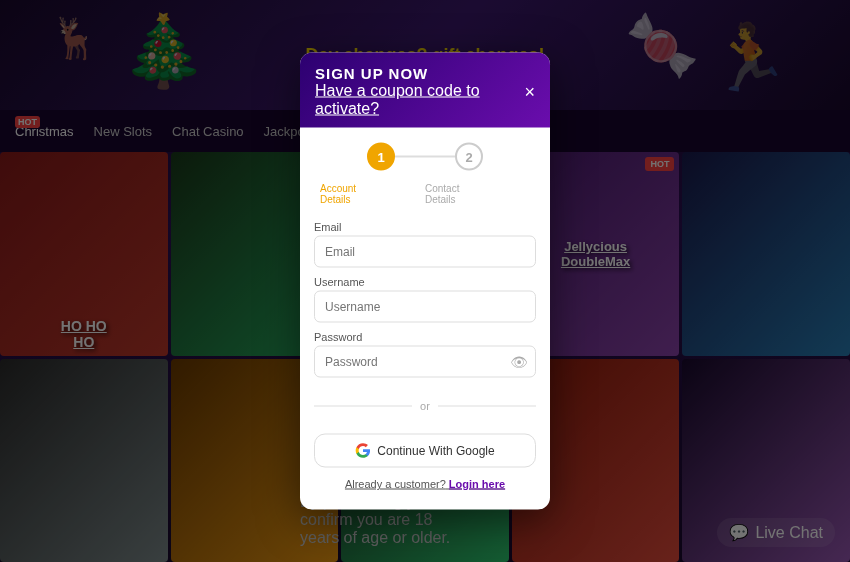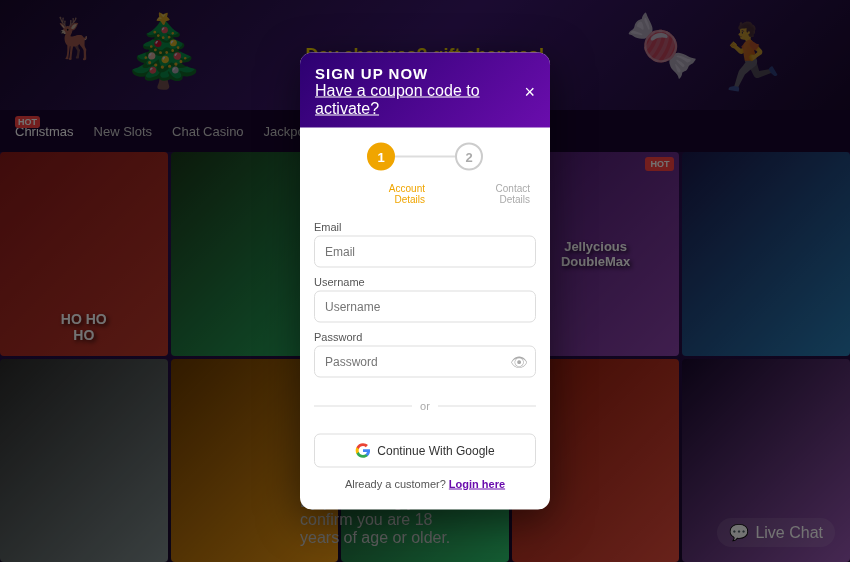--- a/index.html
+++ b/index.html
@@ -99,20 +99,21 @@
     .tile-9 { background: linear-gradient(135deg, #8e1a0a, #e74c3c); }
     .tile-10 { background: linear-gradient(135deg, #1a0a2e, #9b59b6); }
 
     .game-label {
       color: #fff;
       font-size: 14px;
       font-weight: bold;
       text-shadow: 2px 2px 4px rgba(0,0,0,0.8);
       text-align: center;
       padding: 5px;
+      text-decoration: underline;
     }
     .hot-badge-tile {
       position: absolute;
       top: 5px; right: 5px;
       background: #ff4444;
       color: #fff;
       font-size: 9px;
       padding: 2px 5px;
       border-radius: 3px;
       font-weight: bold;
@@ -209,21 +210,21 @@
       background: #ddd;
       max-width: 60px;
     }
     .step-labels {
       display: flex;
       justify-content: space-between;
       padding: 2px 20px 8px;
       gap: 0;
     }
     .step-label-item {
-      text-align: right;
+      text-align: left;
       font-size: 10px;
       color: #f0a500;
       flex: 1;
     }
     .step-label-item.inactive {
       color: #aaa;
     }
 
     
     .form-area {
@@ -296,39 +297,40 @@
       background: #ddd;
     }
 
     
     .google-btn {
       width: 100%;
       padding: 8px;
       background: #fff;
       color: #333;
       border: 1px solid #ddd;
-      border-radius: 6px;
+      border-radius: 11px;
       font-size: 12px;
       cursor: pointer;
       display: flex;
       align-items: center;
       justify-content: center;
       gap: 6px;
     }
     .google-icon {
       width: 16px;
       height: 16px;
     }
 
     
     .login-area {
       text-align: center;
       margin-top: 10px;
       font-size: 11px;
       color: #555;
+      text-decoration: underline;
     }
     .login-link {
       color: #6a0dad;
       text-decoration: underline;
       cursor: pointer;
       font-weight: bold;
     }
 
     
     .live-chat {
@@ -422,21 +424,21 @@
   </div>
   <div class="nav-item">
     <span>Chat Casino</span>
   </div>
   <div class="nav-item">
     <span>Jackpot Slots</span>
   </div>
 </div>
 
 <div class="game-grid">
-  <div class="game-tile tile-1" style="display:flex;align-items:flex-end;justify-content:center;padding-bottom:8px;">
+  <div class="game-tile tile-1" style="display:flex;align-items:flex-end;justify-content:center;padding-bottom:1px;">
     <span class="game-label">HO HO<br>HO</span>
   </div>
   <div class="game-tile tile-2"></div>
   <div class="game-tile tile-3" style="display:flex;align-items:center;justify-content:center;">
     <span class="game-label" style="font-size:18px;color:#ffdd00;">COIN<br>WIN</span>
   </div>
   <div class="game-tile tile-4" style="position:relative;">
     <span class="hot-badge-tile">HOT</span>
     <span class="game-label" style="font-size:13px;color:#fff;">Jellycious<br>DoubleMax</span>
   </div>

